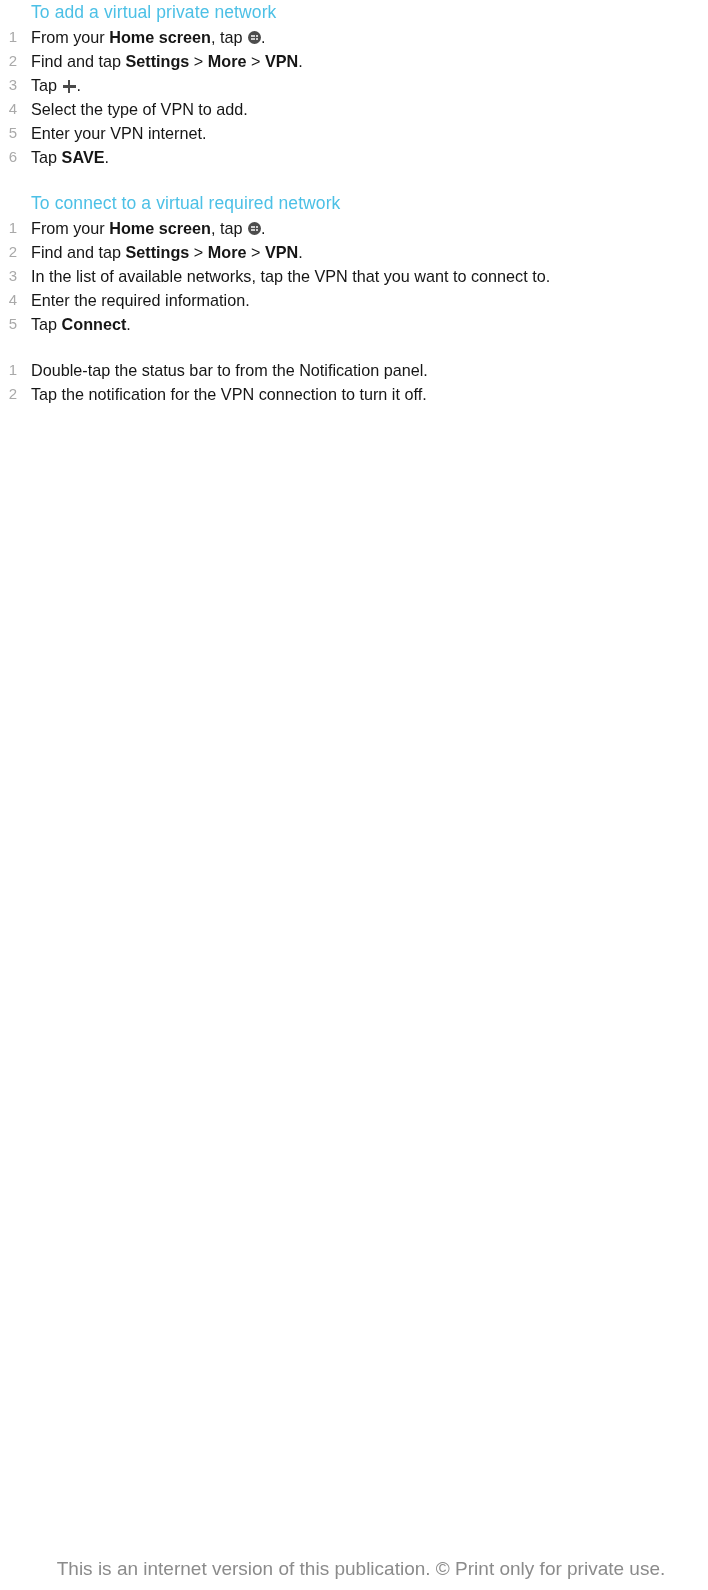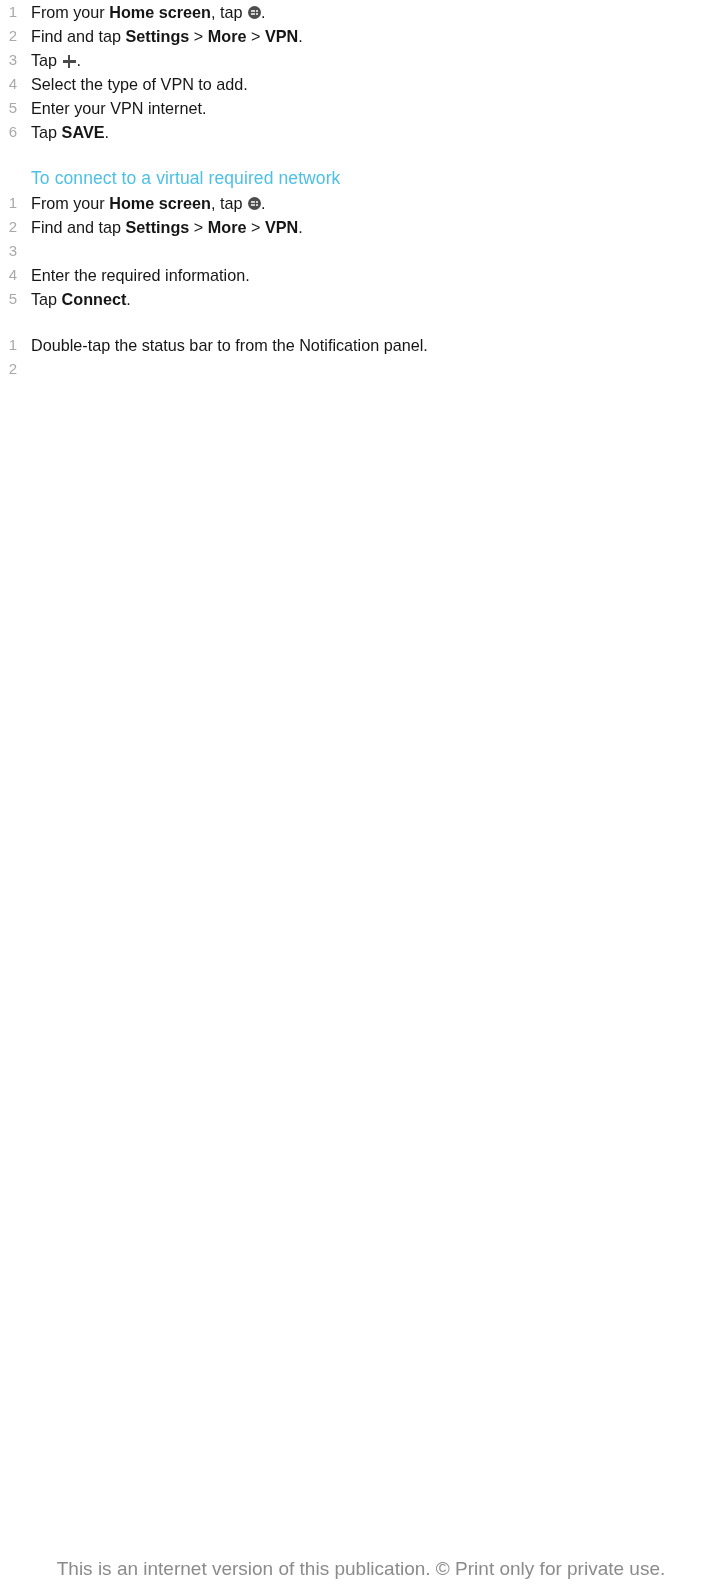--- a/index.html
+++ b/index.html
@@ -159,45 +159,46 @@
     box-sizing: border-box;
   }
 </style>
 </head>
 <body>
 
 <div class="page">
 
   <div class="content" id="sections-root">
       <div class="section">
+        <div class="section-heading">To add a virtual private network</div>
         <ol class="steps">
           <li class="step"><span class="step-num">1</span><span class="step-text">From your <b>Home screen</b>, tap <span class="icon-appdrawer"><i></i><i></i><i></i><i></i><i></i><i></i></span>.</span></li>
           <li class="step"><span class="step-num">2</span><span class="step-text">Find and tap <b>Settings</b> &gt; <b>More</b> &gt; <b>VPN</b>.</span></li>
           <li class="step"><span class="step-num">3</span><span class="step-text">Tap <span class="icon-plus"></span>.</span></li>
           <li class="step"><span class="step-num">4</span><span class="step-text">Select the type of VPN to add.</span></li>
           <li class="step"><span class="step-num">5</span><span class="step-text">Enter your VPN internet.</span></li>
           <li class="step"><span class="step-num">6</span><span class="step-text">Tap <b>SAVE</b>.</span></li>
         </ol>
       </div>
       <div class="section-gap"></div>
       <div class="section">
         <div class="section-heading">To connect to a virtual required network</div>
         <ol class="steps">
           <li class="step"><span class="step-num">1</span><span class="step-text">From your <b>Home screen</b>, tap <span class="icon-appdrawer"><i></i><i></i><i></i><i></i><i></i><i></i></span>.</span></li>
           <li class="step"><span class="step-num">2</span><span class="step-text">Find and tap <b>Settings</b> &gt; <b>More</b> &gt; <b>VPN</b>.</span></li>
-          <li class="step"><span class="step-num">3</span></li>
+          <li class="step"><span class="step-num">3</span><span class="step-text">In the list of available networks, tap the VPN that you want to connect to.</span></li>
           <li class="step"><span class="step-num">4</span><span class="step-text">Enter the required information.</span></li>
           <li class="step"><span class="step-num">5</span><span class="step-text">Tap <b>Connect</b>.</span></li>
         </ol>
       </div>
       <div class="section-gap"></div>
       <div class="section">
         <ol class="steps">
           <li class="step"><span class="step-num">1</span><span class="step-text">Double-tap the status bar to from the Notification panel.</span></li>
-          <li class="step"><span class="step-num">2</span></li>
+          <li class="step"><span class="step-num">2</span><span class="step-text">Tap the notification for the VPN connection to turn it off.</span></li>
         </ol>
       </div>
     </div>
 
 
   <div class="footer-note">This is an internet version of this publication. © Print only for private use.</div>
 
 </div>
 
 </body></html>

